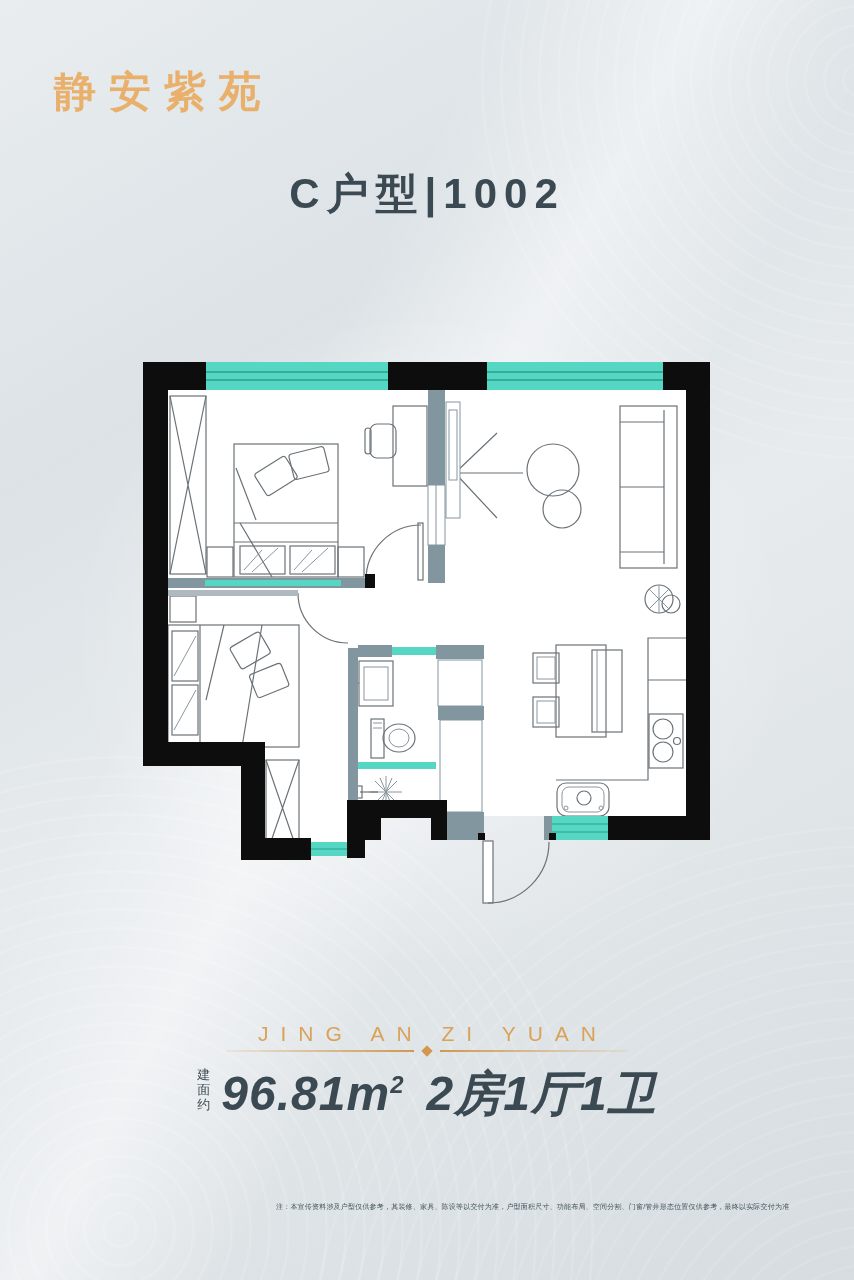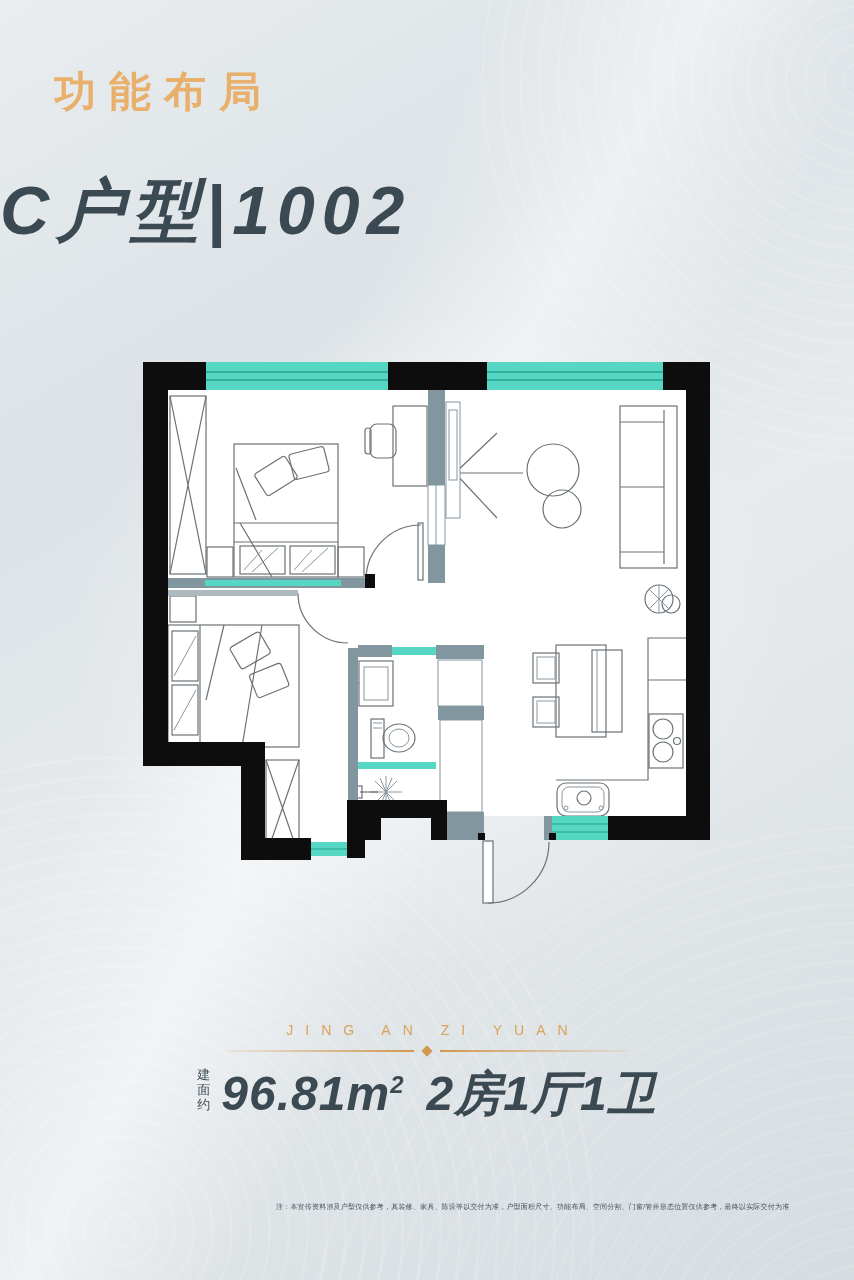--- a/index.html
+++ b/index.html
@@ -18,28 +18,28 @@
   .sheen{position:absolute;inset:0;pointer-events:none;
     background:linear-gradient(118deg, rgba(255,255,255,0) 33%, rgba(255,255,255,.5) 46%, rgba(255,255,255,0) 59%);}
   .glow{position:absolute;left:70px;top:310px;width:720px;height:660px;pointer-events:none;
     background:radial-gradient(closest-side, rgba(255,255,255,.6), rgba(255,255,255,0));}
 
   .brand-name{
     position:absolute;left:54px;top:64px;
     font-size:42px;font-weight:700;letter-spacing:13px;color:#e9b06c;
   }
   .unit-title{
-    position:absolute;left:0;top:166px;width:100%;text-align:left;
-    font-size:68px;font-weight:600;letter-spacing:7px;color:#3b4a52;font-style:italic;
+    position:absolute;left:0;top:166px;width:100%;text-align:center;
+    font-size:42px;font-weight:600;letter-spacing:7px;color:#3b4a52;
   }
   .floorplan{position:absolute;left:0;top:0;}
 
   .brand-en{
     position:absolute;left:0;top:1022px;width:100%;text-align:center;
-    font-size:14px;font-weight:500;letter-spacing:12px;text-indent:12px;color:#d9a258;
+    font-size:21px;font-weight:500;letter-spacing:12px;text-indent:12px;color:#d9a258;
   }
   .deco-line{
     position:absolute;left:0;top:1046px;width:100%;height:10px;
     display:flex;align-items:center;justify-content:center;
   }
   .deco-line .line{width:188px;height:2px;}
   .deco-line .line.l{background:linear-gradient(to right, rgba(214,160,85,.1), #d2984f);}
   .deco-line .line.r{background:linear-gradient(to left, rgba(214,160,85,.1), #d2984f);}
   .deco-line .diamond{width:8px;height:8px;margin:0 9px;background:#d2984f;transform:rotate(45deg);}
 
@@ -65,21 +65,21 @@
 </head>
 <body>
 
 <div class="poster">
   <div class="swirl s1"></div>
   <div class="swirl s2"></div>
   <div class="swirl s3"></div>
   <div class="sheen"></div>
   <div class="glow"></div>
 
-  <div class="brand-name">功能布局</div>
+  <div class="brand-name">静安紫苑</div>
   <div class="unit-title">C户型|1002</div>
 
   <svg class="floorplan" width="854" height="1280" viewBox="0 0 854 1280">
 
     <path fill="#ffffff" d="M168,390 H686 V816 H447 V800 H347 V842 H307 V838 H265 V742 H168 Z"></path>
 
     <g>
       <rect class="fl" x="170" y="396" width="36" height="178"></rect>
       <path class="fl" d="M170,396 L206,574 M206,396 L170,574"></path>
     </g>

